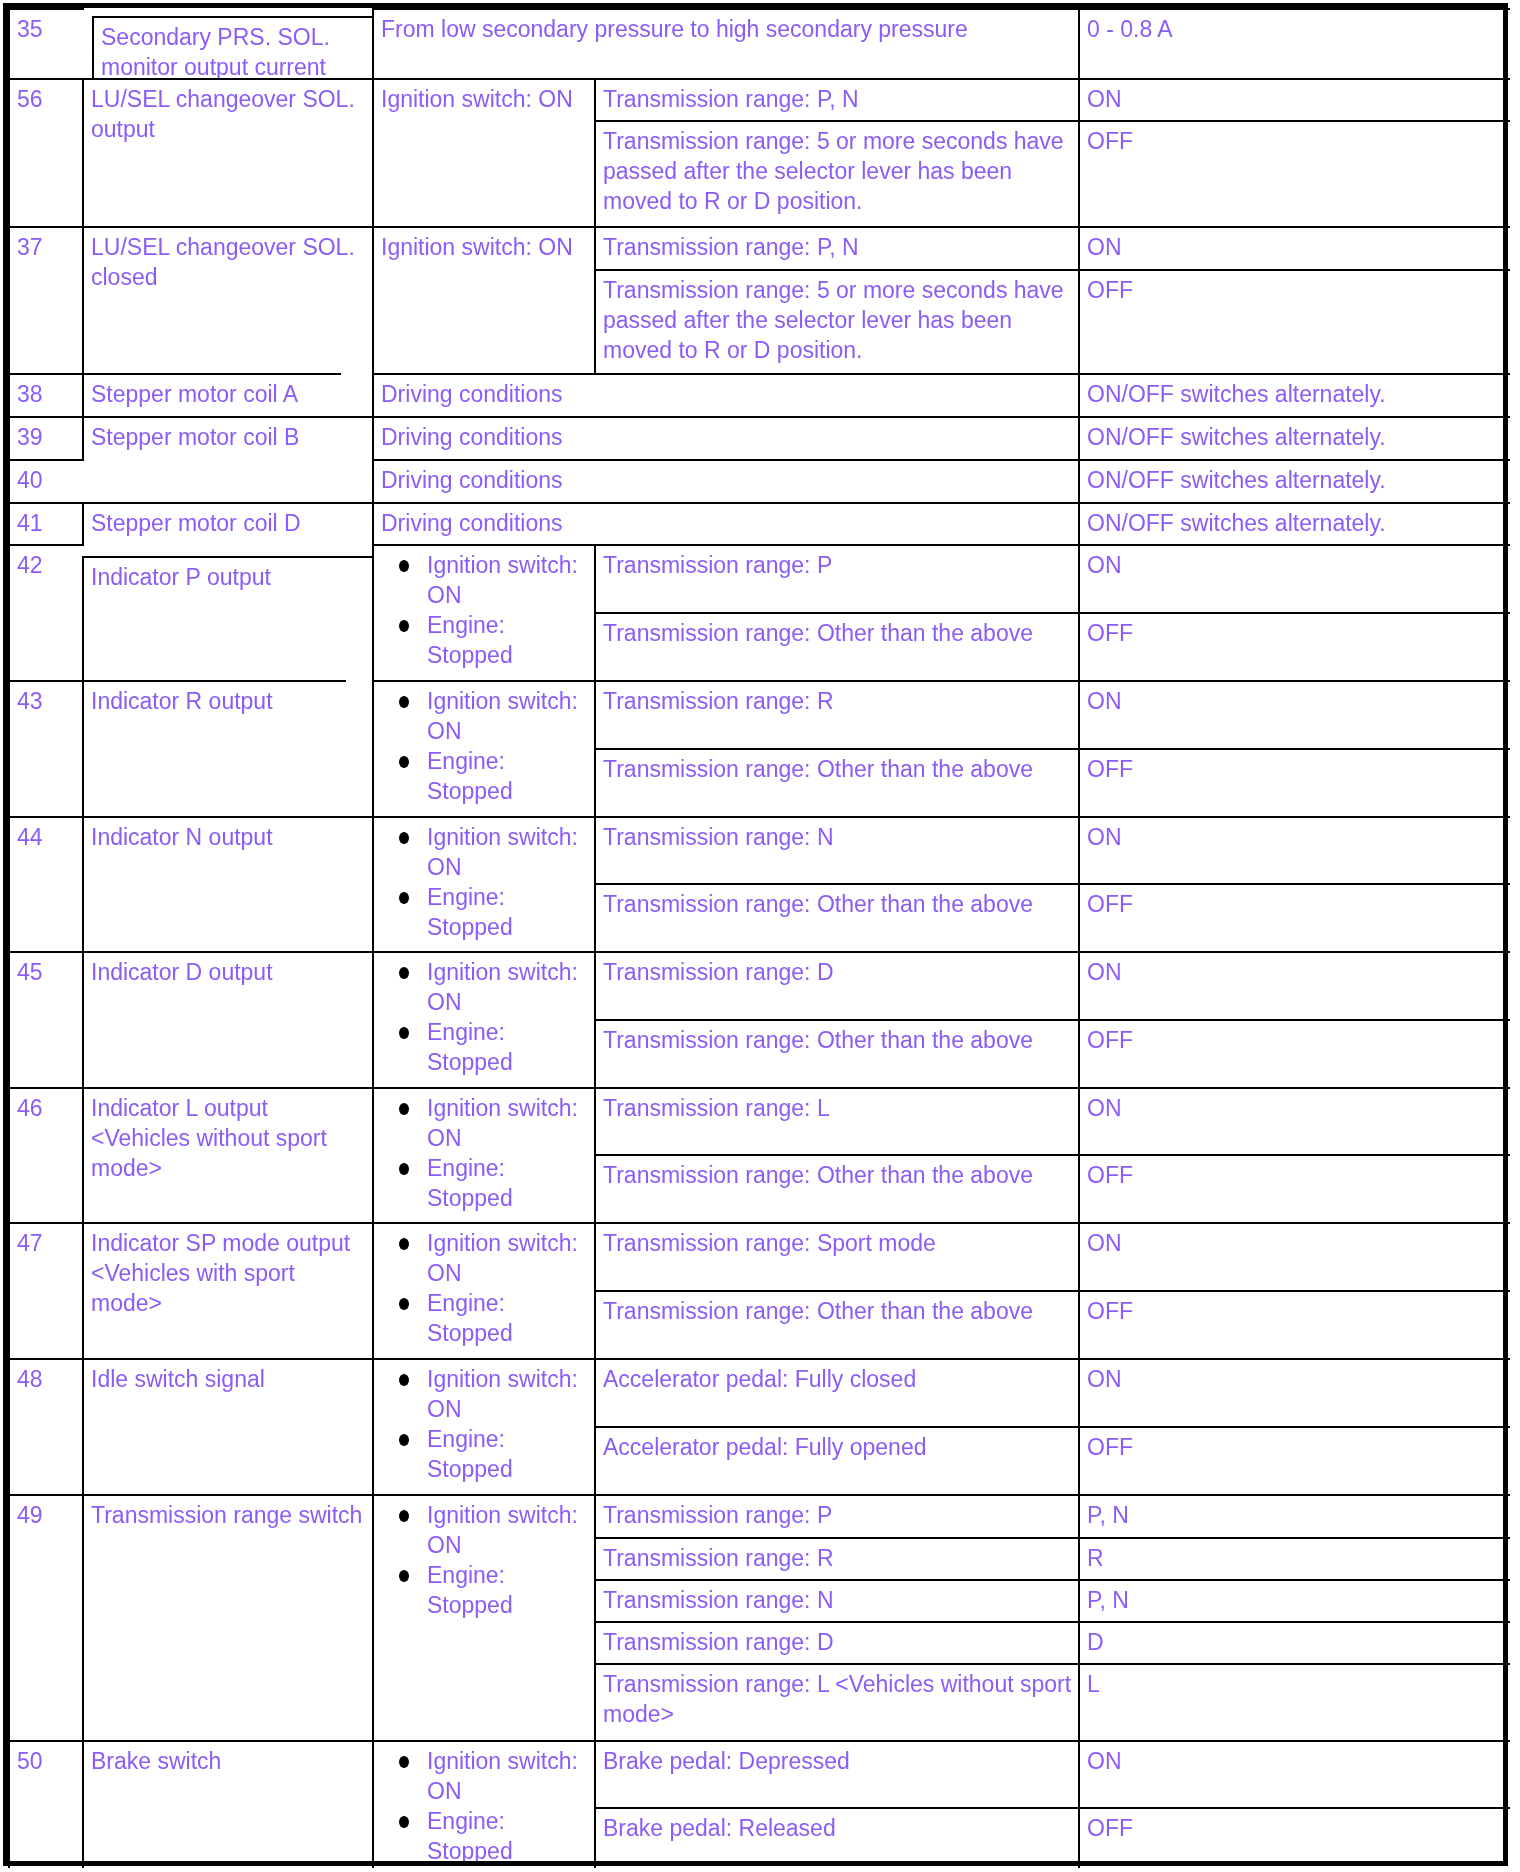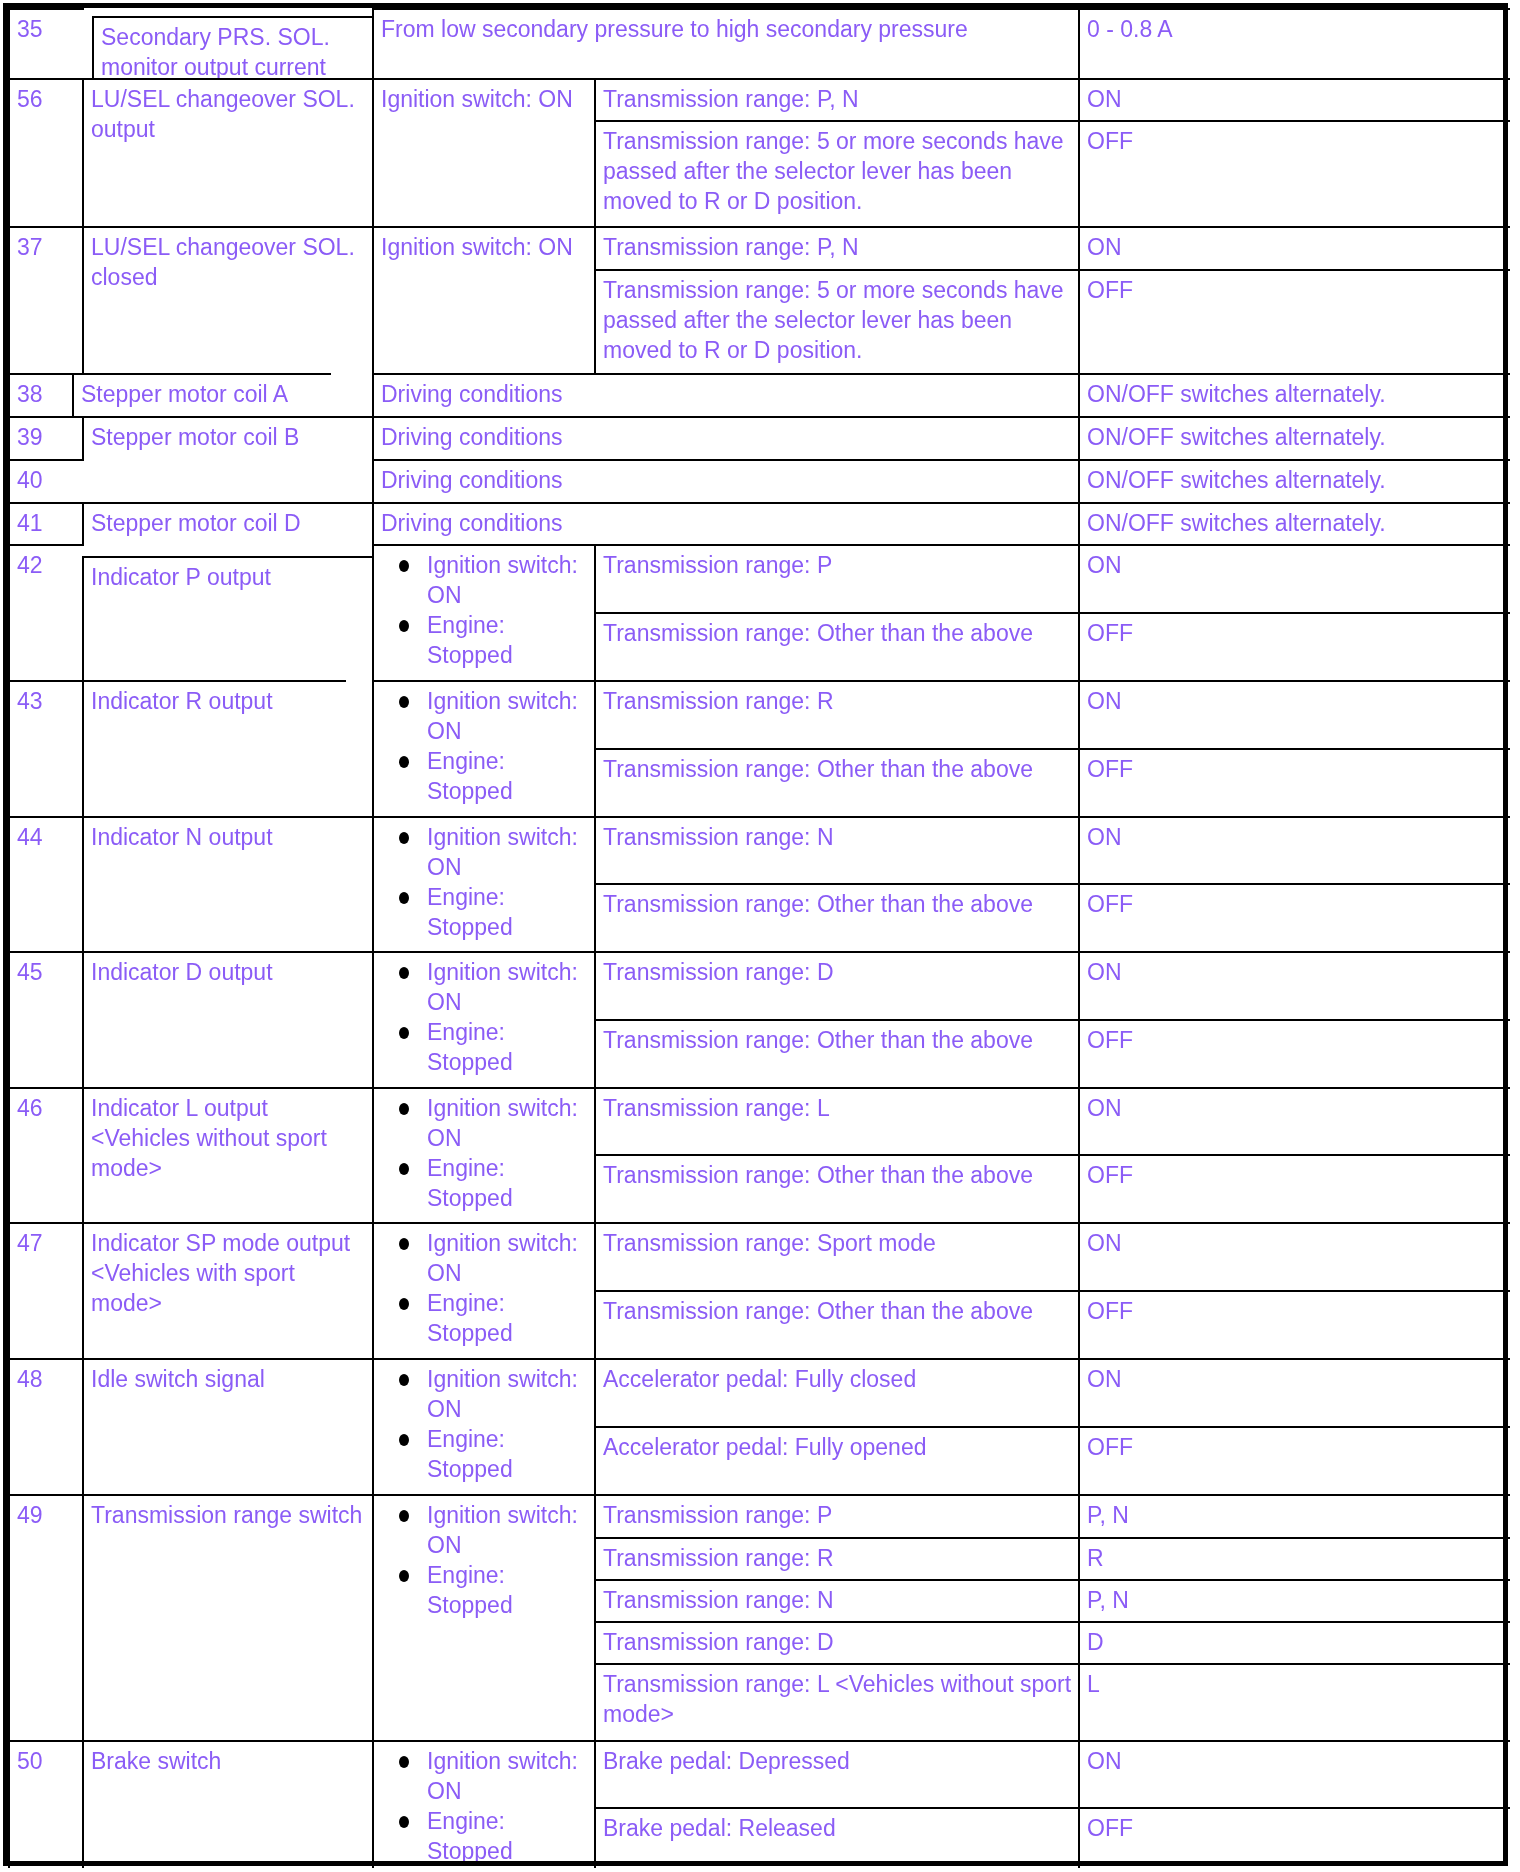--- a/index.html
+++ b/index.html
@@ -41,21 +41,21 @@
     <div class="cell" style="left: 594px; top: 120px; width: 486px; height: 108px;">Transmission range: 5 or more seconds have passed after the selector lever has been moved to R or D  position.</div>
     <div class="cell" style="left: 1078px; top: 120px; width: 432px; height: 108px;">OFF</div>
     <div class="cell" style="left: 8px; top: 226px; width: 76px; height: 149px;">37</div>
     <div class="cell" style="left: 82px; top: 226px; width: 292px; height: 149px;">LU/SEL changeover SOL. closed</div>
     <div class="cell" style="left: 372px; top: 226px; width: 224px; height: 149px;">Ignition switch: ON</div>
     <div class="cell" style="left: 594px; top: 226px; width: 486px; height: 45px;">Transmission range: P, N</div>
     <div class="cell" style="left: 1078px; top: 226px; width: 432px; height: 45px;">ON</div>
     <div class="cell" style="left: 594px; top: 269px; width: 486px; height: 106px;">Transmission range: 5 or more seconds have passed after the selector lever has been moved to R or D position.</div>
     <div class="cell" style="left: 1078px; top: 269px; width: 432px; height: 106px;">OFF</div>
     <div class="cell" style="left: 8px; top: 373px; width: 76px; height: 45px;">38</div>
-    <div class="cell" style="left: 72px; top: 373px; width: 259px; height: 45px;">Stepper motor coil A</div>
+    <div class="cell" style="left: 82px; top: 373px; width: 259px; height: 45px;">Stepper motor coil A</div>
     <div class="cell" style="left: 372px; top: 373px; width: 708px; height: 45px;">Driving conditions</div>
     <div class="cell" style="left: 1078px; top: 373px; width: 432px; height: 45px;">ON/OFF switches alternately.</div>
     <div class="cell" style="left: 8px; top: 416px; width: 76px; height: 45px;">39</div>
     <div class="cell" style="left: 82px; top: 416px; width: 292px; height: 45px;">Stepper motor coil B</div>
     <div class="cell" style="left: 372px; top: 416px; width: 708px; height: 45px;">Driving conditions</div>
     <div class="cell" style="left: 1078px; top: 416px; width: 432px; height: 45px;">ON/OFF switches alternately.</div>
     <div class="cell" style="left: 8px; top: 459px; width: 76px; height: 45px;">40</div>
     <div class="cell" style="left: 372px; top: 459px; width: 708px; height: 45px;">Driving conditions</div>
     <div class="cell" style="left: 1078px; top: 459px; width: 432px; height: 45px;">ON/OFF switches alternately.</div>
     <div class="cell" style="left: 8px; top: 502px; width: 76px; height: 44px;">41</div>

